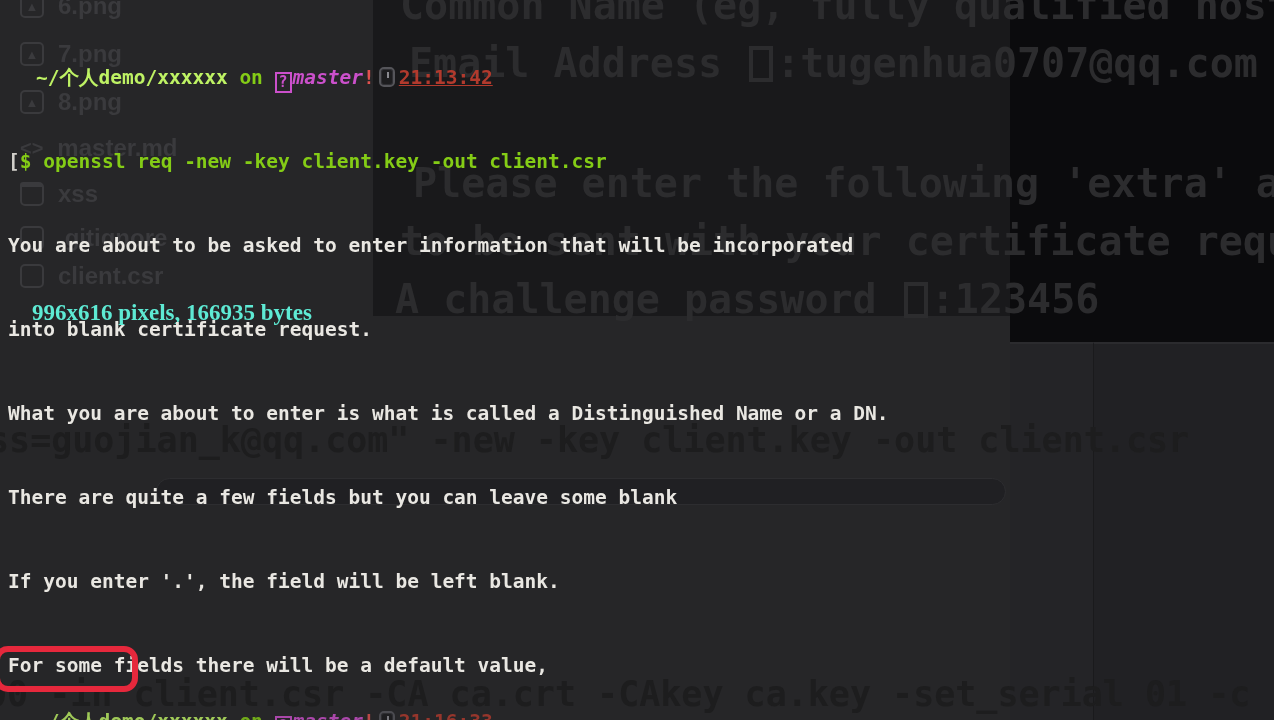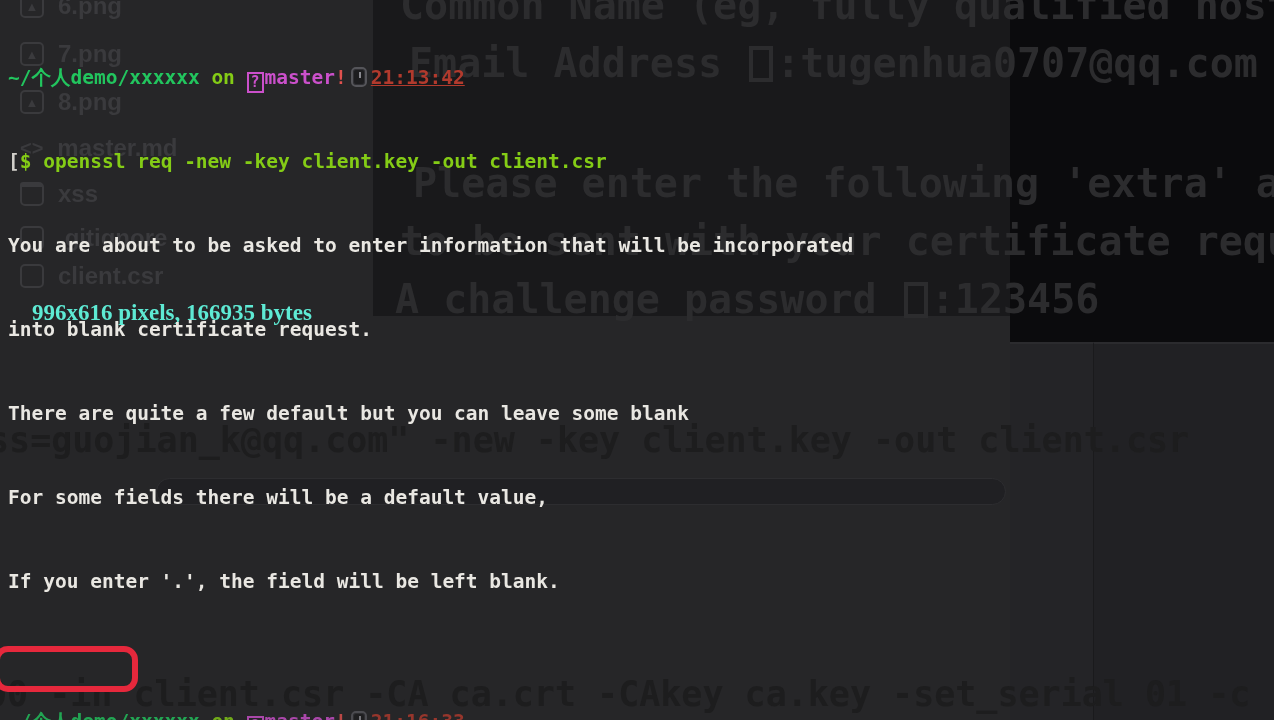--- a/index.html
+++ b/index.html
@@ -46,23 +46,23 @@
   .grow:nth-child(5){ top:180px; }
   .grow:nth-child(6){ top:224px;justify-content:flex-end; }
   .grow:nth-child(7){ top:262px; }
   #ghost-imageinfo { position:absolute; left:32px; top:300px; color:#5eead4;
                      font-family:Liberation Serif, serif; font-size:23px; font-weight:bold; }
 
   
   #term { position:absolute; left:8px; top:8px; z-index:5; font-size:19.5px; font-weight:bold;
           color:#e9e7e2; line-height:28px; white-space:pre; }
   .t-line { height:28px; }
-  .green { color:#22c55e; }
+  .green { color:#bef264;margin-left:28px; }
   .white { color:#84cc16; }
-  .magenta { color:#cb50cb; }
+  .magenta { color:#cb50cb;font-style:italic; }
   .red { color:#e0514e; }
   .time { color:#b23a2d;text-decoration:underline; }
   .bracket { color:#d2d0cb; }
   .qbox { display:inline-block; border:2px solid #cb50cb; color:#cb50cb; font-size:15px; line-height:17px;
           height:21px; width:17px; text-align:center; vertical-align:-3px; margin-right:1px; }
   .watch { display:inline-block; width:16px; height:20px; border-radius:5px; vertical-align:-3px;
            background:#1d1d1f; border:2px solid #55555a; box-shadow:inset 0 0 0 1px #303034;
            position:relative; margin:0 4px; }
   .watch::after { content:""; position:absolute; left:6px; top:3px; width:2px; height:6px; background:#8a8a90; }
   .gbig .tofu2 { display:inline-block; width:24px; height:36px; border:4px solid #2c2c2e; vertical-align:-5px; margin:0 3px; }
@@ -124,23 +124,24 @@
       <span>client.csr</span>
     </div>
   <div id="ghost-imageinfo">996x616 pixels, 166935 bytes</div>
 </div>
 
 <div id="term">
   <div class="t-line"><span class="green">~/个人demo/xxxxxx</span><span class="white"> </span><span class="white">on</span><span class="white"> </span><span class="qbox">?</span><span class="magenta">master</span><span class="red">!</span><span class="watch"></span><span class="time">21:13:42</span></div>
   <div class="t-line"><span class="bracket">[</span><span class="white">$</span><span class="white"> </span><span class="white">openssl req -new -key client.key -out client.csr</span></div>
   <div class="t-line">You are about to be asked to enter information that will be incorporated</div>
   <div class="t-line">into blank certificate request.</div>
-  <div class="t-line">There are quite a few default but you can leave some blank</div>
+  <div class="t-line">What you are about to enter is what is called a Distinguished Name or a DN.</div>
+  <div class="t-line">There are quite a few fields but you can leave some blank</div>
+  <div class="t-line">If you enter '.', the field will be left blank.</div>
   <div class="t-line">For some fields there will be a default value,</div>
-  <div class="t-line">If you enter '.', the field will be left blank.</div>
   
   
   
   
   
   
   
   
   
   

